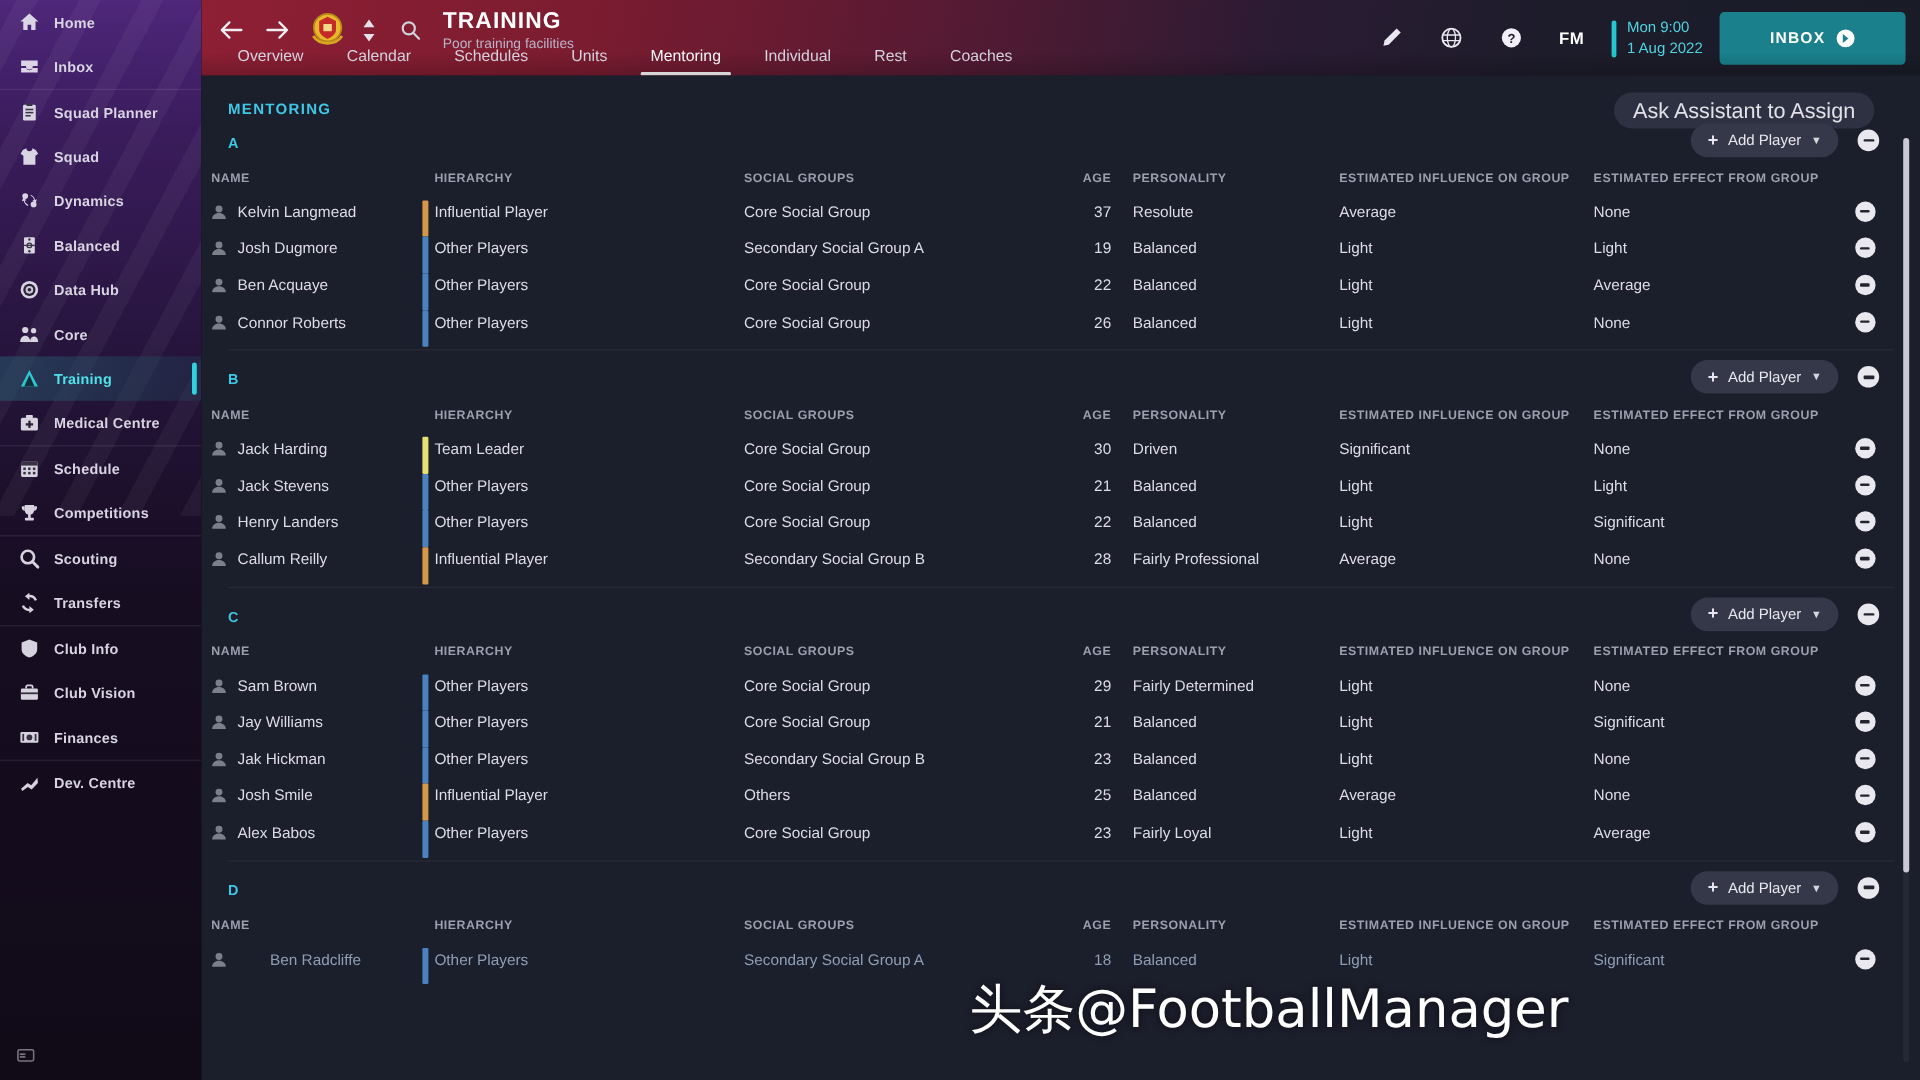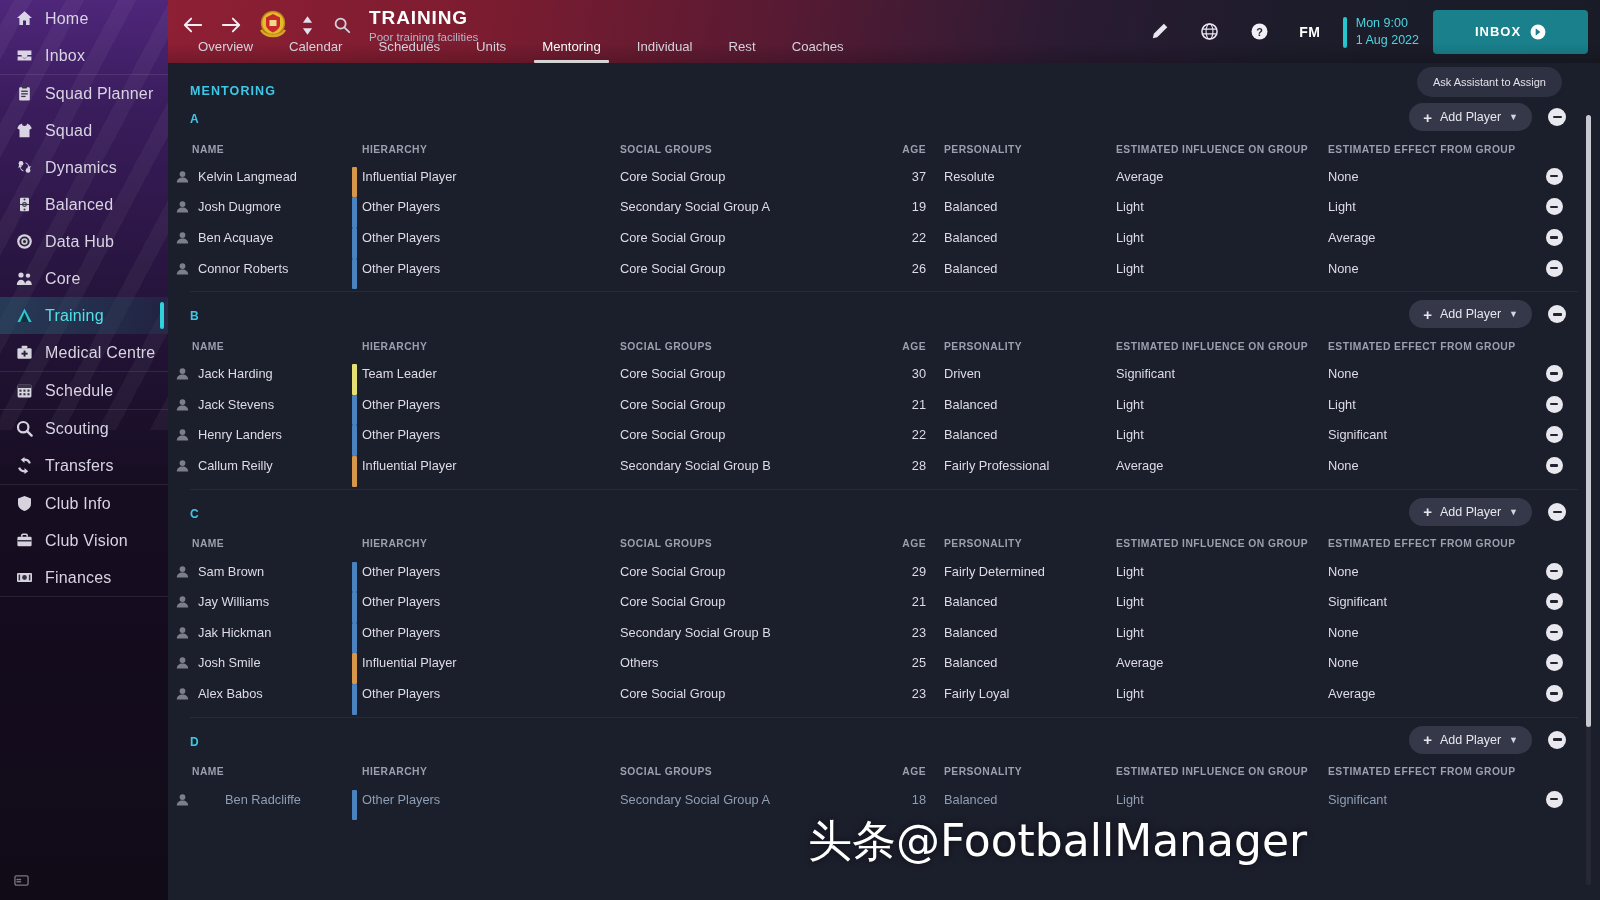--- a/index.html
+++ b/index.html
@@ -23,22 +23,23 @@
     background: repeating-linear-gradient(-62deg,
       rgba(255,255,255,0.045) 0px, rgba(255,255,255,0.045) 16px,
       rgba(0,0,0,0.0) 16px, rgba(0,0,0,0.0) 46px);
     pointer-events: none;
   }
   .side-group { position: relative; }
   .side-sep { height: 1px; background: rgba(255,255,255,0.09); margin: 0; }
   .side-item {
     position: relative; display: flex; align-items: center;
     height: 37px; padding-left: 14px; gap: 11px;
-    color: #d8d4e2; font-size: 16px; letter-spacing: .2px;
+    color: #d8d4e2; font-size: 12px; letter-spacing: .2px;
     cursor: pointer;
+    font-weight: bold;
   }
   .side-item .ico { width: 20px; height: 20px; display:flex; align-items:center; justify-content:center; flex:0 0 20px; opacity: .92; }
   .side-item .ico svg { width: 17px; height: 17px; fill: #e7e4ef; }
   .side-item.active {
     background: linear-gradient(90deg, rgba(40,90,110,0.55), rgba(30,70,90,0.30));
     color: #4fe2e8;
   }
   .side-item.active .ico svg { fill: #2fd3dc; }
   .side-item.active::after {
     content: ""; position: absolute; right: 4px; top: 5px; bottom: 5px; width: 4px;
@@ -106,22 +107,22 @@
   .content {
     position: absolute; left: 0; top: 63px; width: 1432px; height: 837px;
     background: #1b1e2b; overflow: hidden;
   }
   .content-inner { position: relative; padding: 0 0 0 0; }
   .sec-title {
     color: #3fc8e6; font-size: 12.5px; font-weight: bold; letter-spacing: 1.1px;
     padding: 21px 0 9px 22px;
   }
   .assist-btn {
-    position: absolute; right: 38px; top: 4px; height: 30px; padding: 0 16px;
-    background: #2d3142; border-radius: 15px; color: #e2e0e8; font-size: 11px;
+    position: absolute; right: 38px; top: 14px; height: 30px; padding: 0 16px;
+    background: #2d3142; border-radius: 15px; color: #e2e0e8; font-size: 18px;
     display:flex; align-items:center; cursor:pointer;
   }
 
   .group { position: relative; margin: 0 0 0 0; }
   .group-head { position: relative; height: 30px; }
   .group-letter {
     position: absolute; left: 22px; top: 5px;
     color: #3fc8e6; font-size: 12px; font-weight: bold; letter-spacing: .5px;
   }
   .add-btn {
@@ -136,21 +137,21 @@
     border-radius: 50%; background: #e9e8ee; display:flex;align-items:center;justify-content:center;
     cursor:pointer;
   }
   .minus-icon::after { content:""; width: 9px; height: 2.5px; background: #22252f; border-radius:1px; }
 
   .grid-row { display: grid; grid-template-columns: 184px 268px 272px 42px 182px 212px 196px 60px; align-items: center; }
   .hdr-row { height: 24px; }
   .hdr-row > div {
     color: #9c9fae; font-size: 10.3px; font-weight: bold; letter-spacing: .45px; text-transform: uppercase;
   }
-  .hdr-row .c-name { padding-left: 24px; }
+  .hdr-row .c-name { padding-left: 8px; }
   .hdr-row .c-hier { padding-left: 10px; text-align: right; }
   .hdr-row .c-age { text-align: right; padding-right: 8px; }
   .hdr-row .c-pers { padding-left: 10px; }
 
   .p-row { height: 30.6px; position: relative; }
   .p-row > div { color: #dedce6; font-size: 12.8px; }
   .c-name { display: flex; align-items: center; gap: 9px; padding-left: 8px; }
   .c-name .pico { width: 13px; height: 13px; flex: 0 0 13px; opacity: .62; }
   .c-name .pico svg { width: 13px; height: 13px; fill: #b9bac6; }
   .c-hier { position: relative; padding-left: 10px; display:flex; align-items:center; }
@@ -306,20 +307,31 @@
                 <rect x="3.4" y="7.6" width="2.1" height="2.1" fill="#3a3547"></rect>
                 <rect x="7.4" y="7.6" width="2.1" height="2.1" fill="#3a3547"></rect>
                 <rect x="11.4" y="7.6" width="2.1" height="2.1" fill="#3a3547"></rect>
                 <rect x="3.4" y="11.2" width="2.1" height="2.1" fill="#3a3547"></rect>
                 <rect x="7.4" y="11.2" width="2.1" height="2.1" fill="#3a3547"></rect>
                 <rect x="11.4" y="11.2" width="2.1" height="2.1" fill="#3a3547"></rect>
               </svg>
             </span>
             <span>Schedule</span>
           </div>
+          <div class="side-item">
+            <span class="ico">
+              <svg viewBox="0 0 17 17">
+                <path d="M4.6 1.8h7.8v4.4a3.9 3.9 0 0 1-7.8 0z"></path>
+                <path d="M4.6 2.8H2.2v1.6a2.6 2.6 0 0 0 2.4 2.4z M12.4 2.8h2.4v1.6a2.6 2.6 0 0 1-2.4 2.4z"></path>
+                <rect x="7.4" y="9.6" width="2.2" height="3"></rect>
+                <rect x="4.8" y="12.4" width="7.4" height="2.4" rx=".6"></rect>
+              </svg>
+            </span>
+            <span>Competitions</span>
+          </div>
         </div>
         <div class="side-sep"></div>
         <div class="side-group">
           <div class="side-item">
             <span class="ico">
               <svg viewBox="0 0 17 17">
                 <circle cx="7.2" cy="7.2" r="5.2" fill="none" stroke="#e7e4ef" stroke-width="2.2"></circle>
                 <path d="M11.1 11.1 L15.6 15.6" stroke="#e7e4ef" stroke-width="2.4" stroke-linecap="round"></path>
               </svg>
             </span>
@@ -361,20 +373,30 @@
                 <rect x="1" y="4" width="15" height="9" rx="1.1"></rect>
                 <circle cx="8.5" cy="8.5" r="2.4" fill="#3a3547"></circle>
                 <rect x="2.6" y="5.6" width="1.5" height="5.8" fill="#3a3547"></rect>
                 <rect x="12.9" y="5.6" width="1.5" height="5.8" fill="#3a3547"></rect>
               </svg>
             </span>
             <span>Finances</span>
           </div>
         </div>
         <div class="side-sep"></div>
+        <div class="side-group">
+          <div class="side-item">
+            <span class="ico">
+              <svg viewBox="0 0 17 17">
+                <path d="M1.6 13.2 L7 8.4 L10 10.4 L15.2 4.2 L15.6 8.6 L10.4 14 L7.2 11.8 L2.6 15.2z"></path>
+              </svg>
+            </span>
+            <span>Dev. Centre</span>
+          </div>
+        </div>
       </div>
     <div class="side-bottom">
       <svg viewBox="0 0 16 16">
           <rect x="1" y="3" width="14" height="10" rx="1.5" fill="none" stroke="#cfcada" stroke-width="1.4"></rect>
           <rect x="2.6" y="6.2" width="5" height="1.5"></rect>
           <rect x="2.6" y="8.6" width="5" height="1.5"></rect>
         </svg>
     </div>
   </nav>
 

